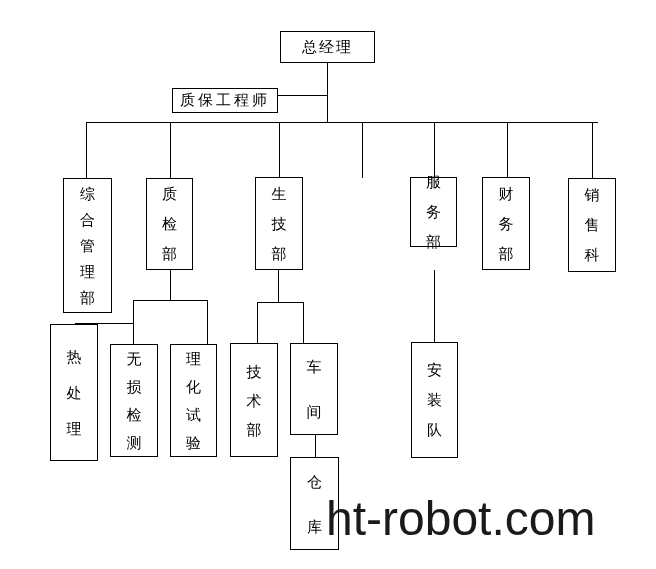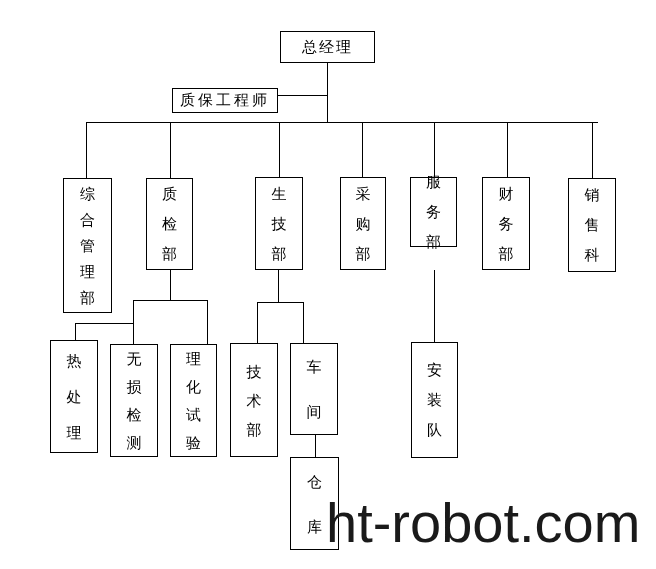--- a/index.html
+++ b/index.html
@@ -28,21 +28,21 @@
     display: block;
     width: 1.05em;
     word-break: break-all;
     text-align: center;
   }
   .line { position: absolute; background: #000; }
   .watermark {
     position: absolute;
     left: 326px;
     top: 495px;
-    font-size: 56px;
+    font-size: 48px;
     line-height: 1;
     letter-spacing: 0px;
     color: #1a1a1a;
     white-space: nowrap;
     z-index: 5;
   }
 </style>
 </head>
 <body>
 
@@ -89,37 +89,34 @@
   </div>
 
   <div class="box" style="left:255px; top:177px; width:48px; height:93px">
     <span class="vtext" style="line-height:30px">生技部</span>
   </div>
 
   <div class="box" style="left:146px; top:178px; width:47px; height:92px">
     <span class="vtext" style="line-height:30px">质检部</span>
   </div>
 
-  <div class="box" style="left:340px; top:177px; width:46px; height:93px">
-    <span class="vtext" style="line-height:30px">采购部</span>
-  </div>
 
   <div class="box" style="left:410px; top:177px; width:47px; height:70px">
     <span class="vtext" style="line-height:30px">服务部</span>
   </div>
 
   <div class="box" style="left:482px; top:177px; width:48px; height:93px">
     <span class="vtext" style="line-height:30px">财务部</span>
   </div>
 
   <div class="box" style="left:568px; top:178px; width:48px; height:94px">
     <span class="vtext" style="line-height:30px">销售科</span>
   </div>
 
-  <div class="box" style="left:50px; top:340px; width:48px; height:113px">
+  <div class="box" style="left:50px; top:324px; width:48px; height:137px">
     <span class="vtext" style="line-height:36px">热处理</span>
   </div>
 
   <div class="box" style="left:110px; top:344px; width:48px; height:113px">
     <span class="vtext" style="line-height:28px">无损检测</span>
   </div>
 
   <div class="box" style="left:170px; top:344px; width:47px; height:113px">
     <span class="vtext" style="line-height:28px">理化试验</span>
   </div>

